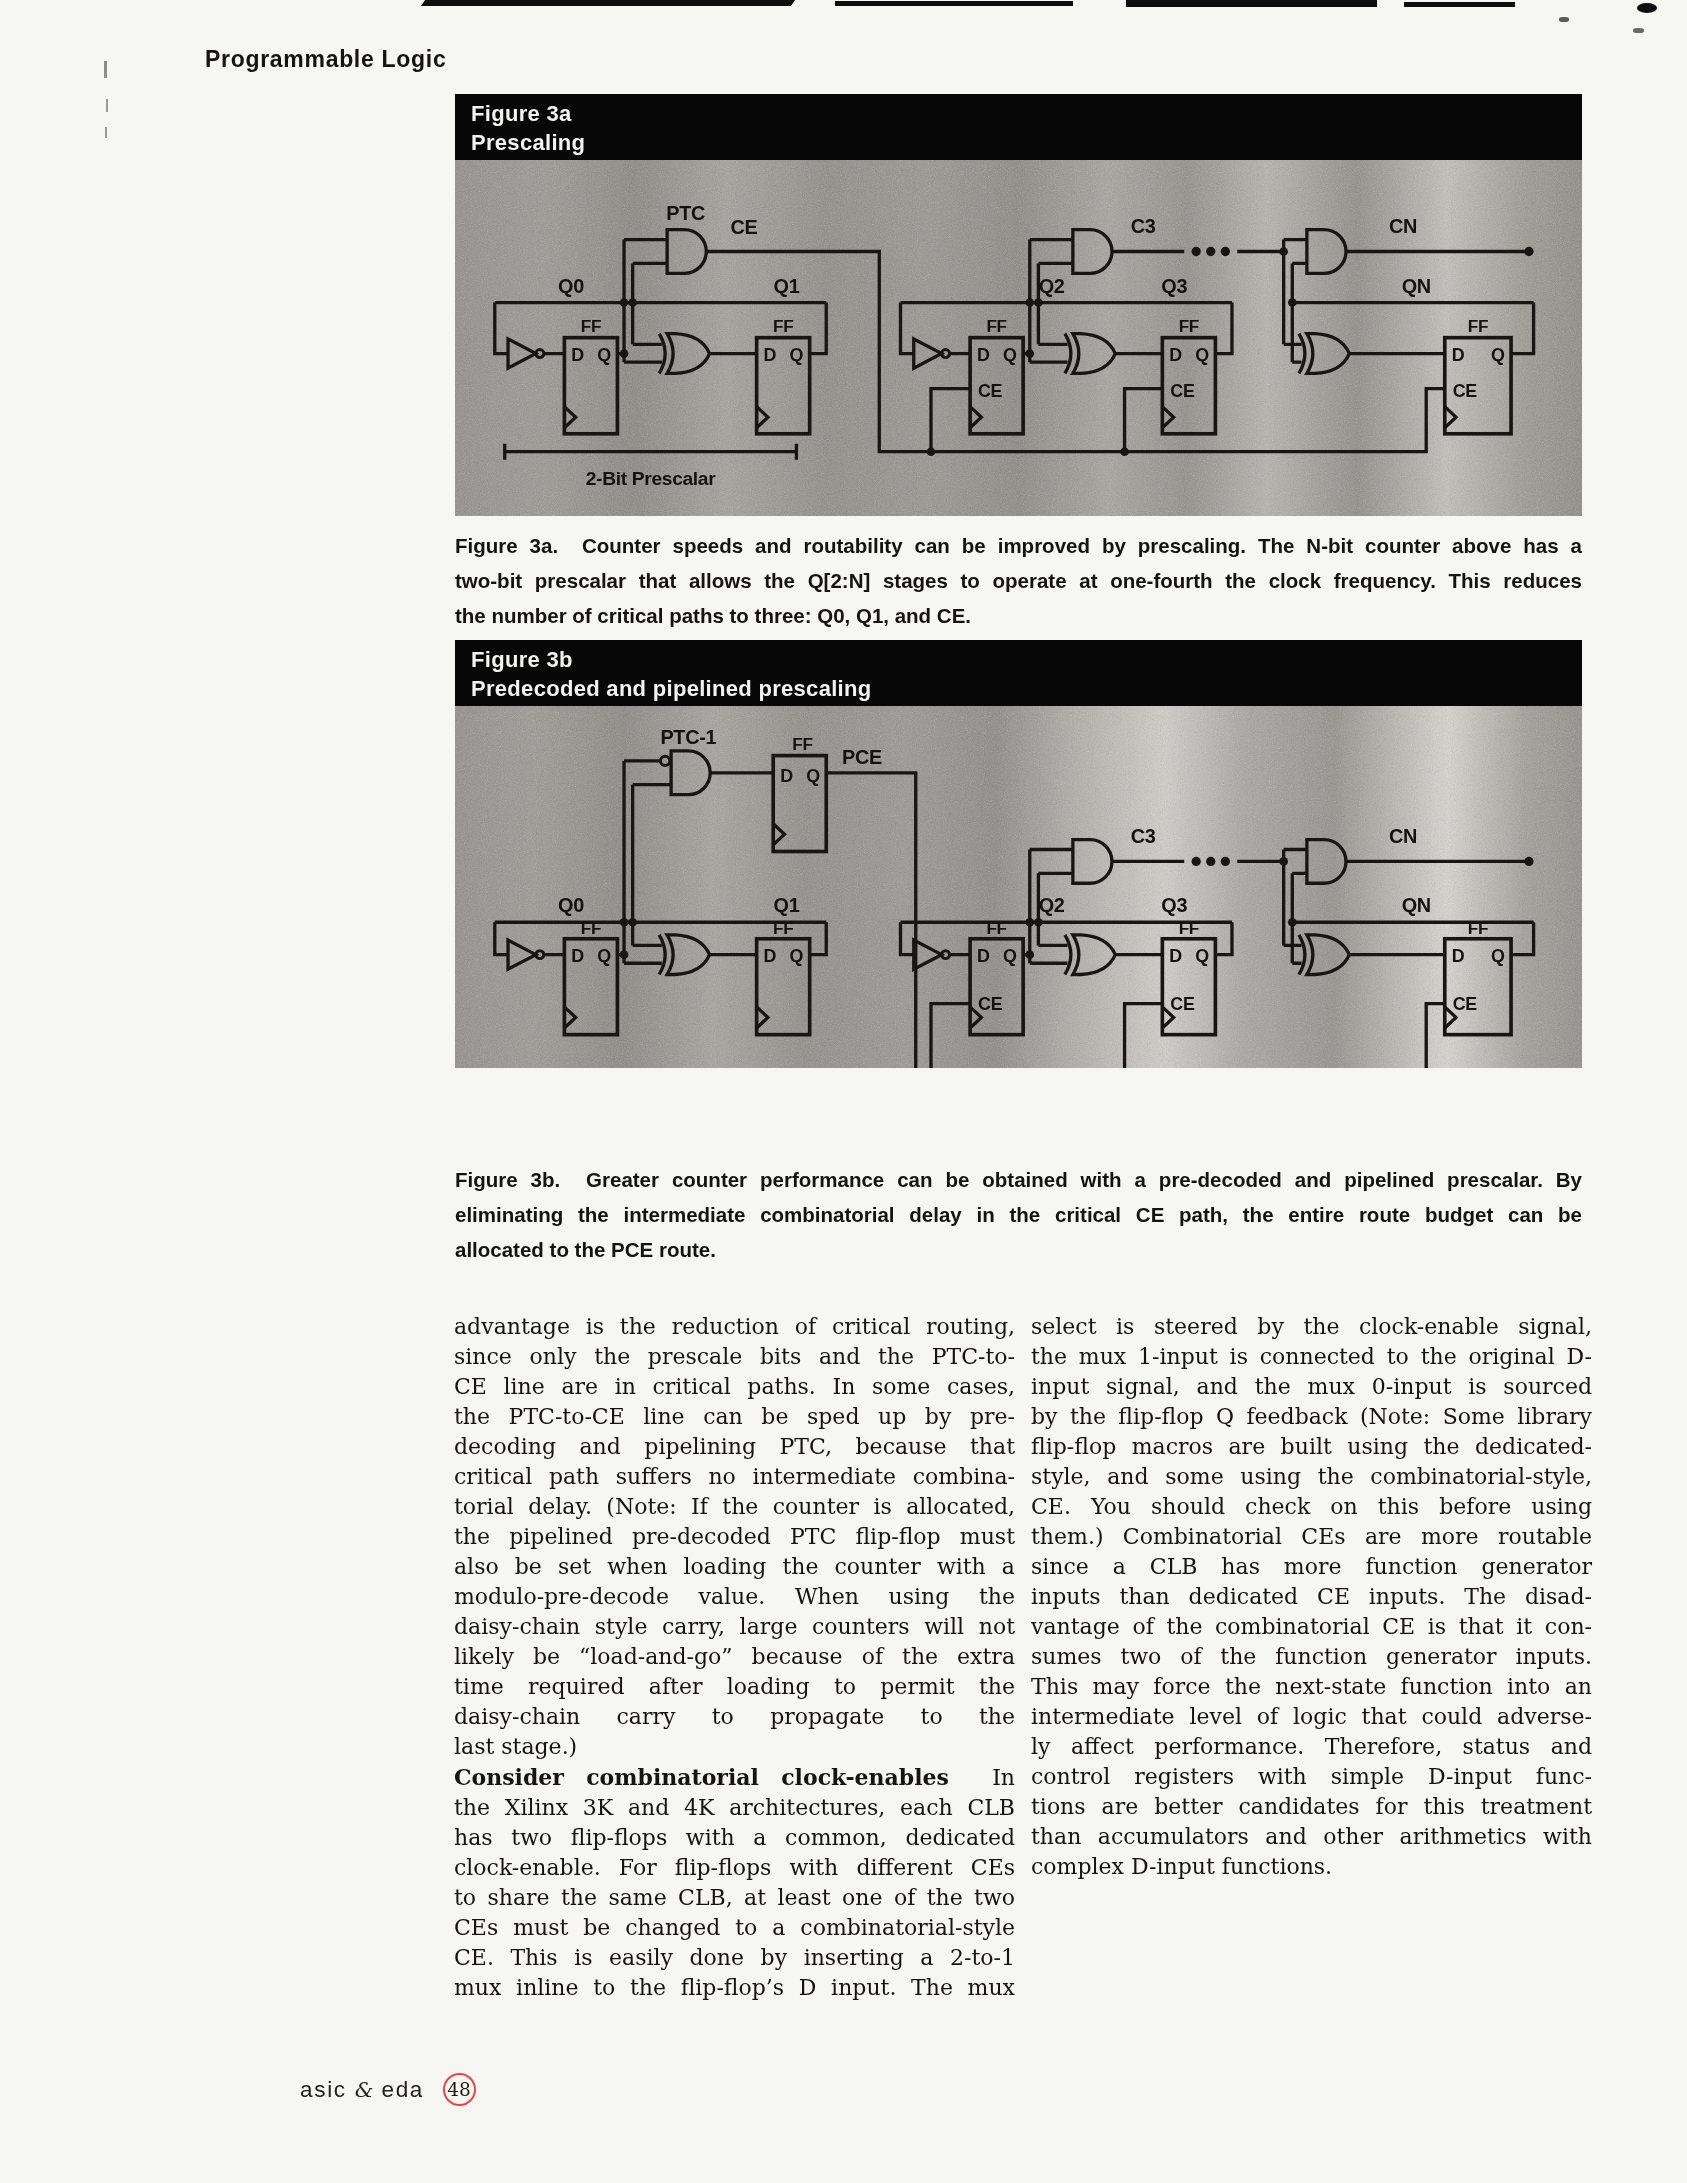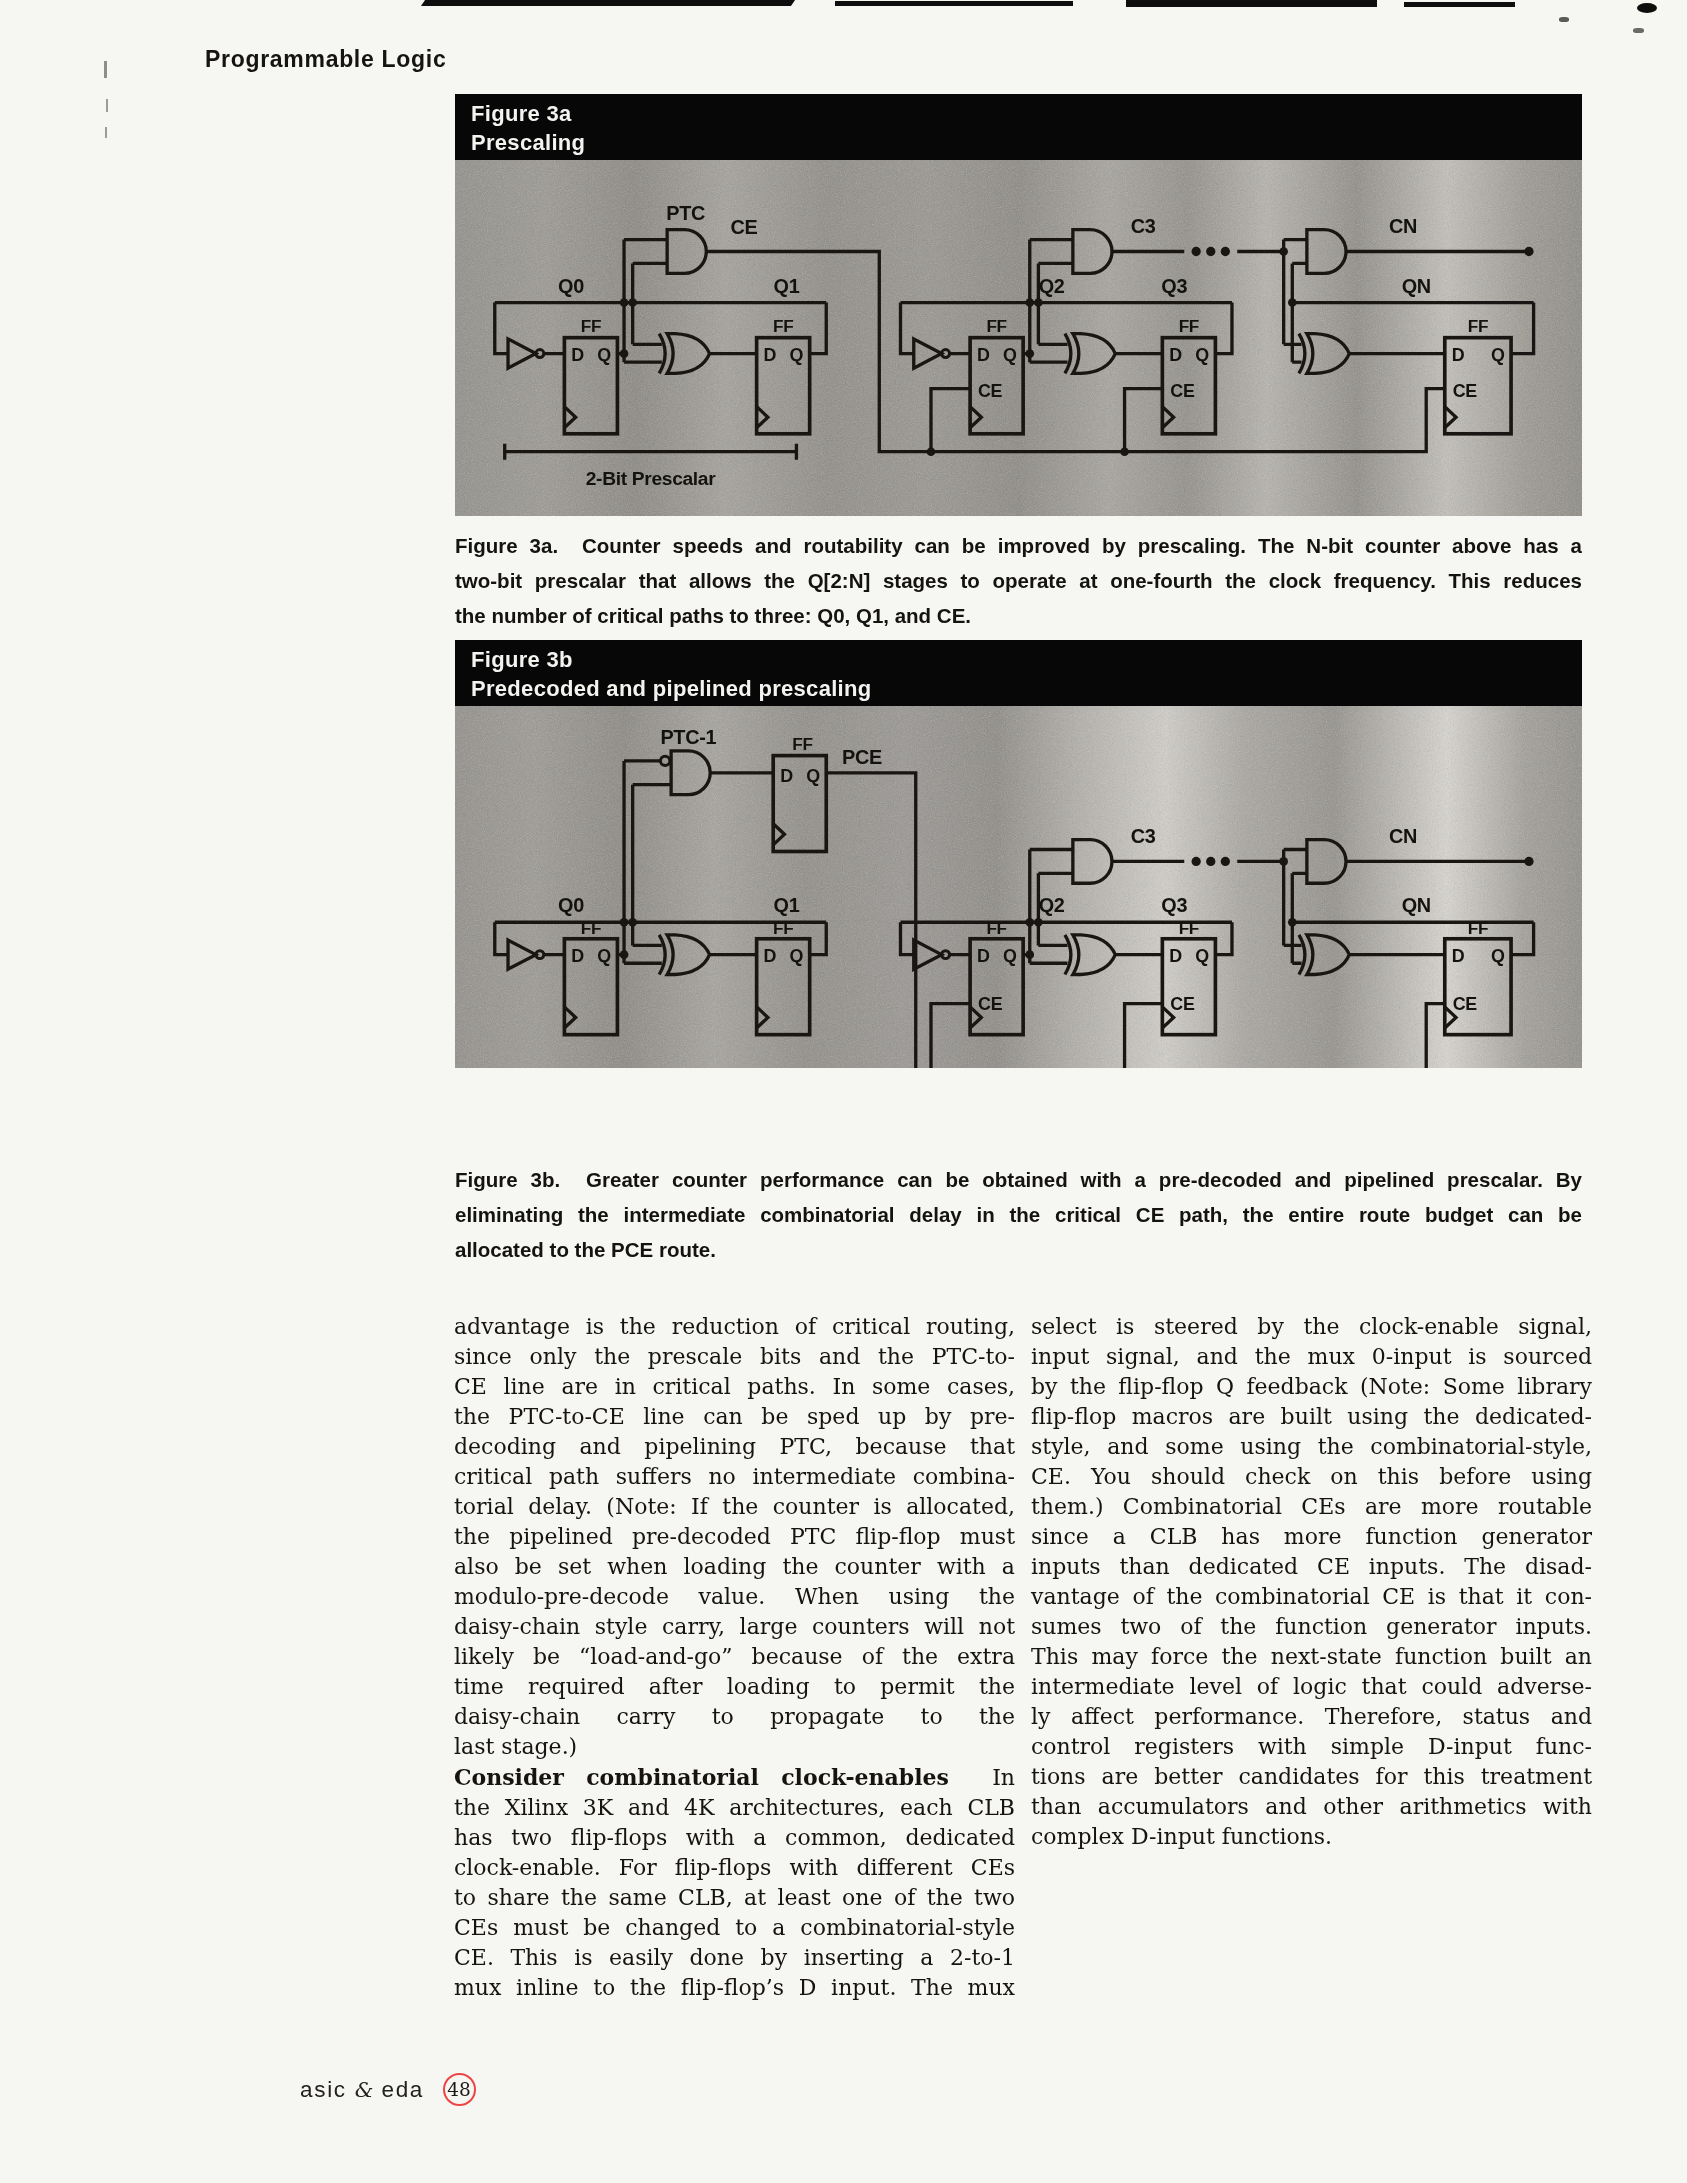--- a/index.html
+++ b/index.html
@@ -312,31 +312,32 @@
       <div class="tline">the Xilinx 3K and 4K architectures, each CLB</div>
       <div class="tline">has two flip-flops with a common, dedicated</div>
       <div class="tline">clock-enable. For flip-flops with different CEs</div>
       <div class="tline">to share the same CLB, at least one of the two</div>
       <div class="tline">CEs must be changed to a combinatorial-style</div>
       <div class="tline">CE. This is easily done by inserting a 2-to-1</div>
       <div class="tline">mux inline to the flip-flop’s D input. The mux</div>
     </div>
   <div class="col" id="colR">
       <div class="tline">select is steered by the clock-enable signal,</div>
+      <div class="tline">the mux 1-input is connected to the original D-</div>
       <div class="tline">input signal, and the mux 0-input is sourced</div>
       <div class="tline">by the flip-flop Q feedback (Note: Some library</div>
       <div class="tline">flip-flop macros are built using the dedicated-</div>
       <div class="tline">style, and some using the combinatorial-style,</div>
       <div class="tline">CE. You should check on this before using</div>
       <div class="tline">them.) Combinatorial CEs are more routable</div>
       <div class="tline">since a CLB has more function generator</div>
       <div class="tline">inputs than dedicated CE inputs. The disad-</div>
       <div class="tline">vantage of the combinatorial CE is that it con-</div>
       <div class="tline">sumes two of the function generator inputs.</div>
-      <div class="tline">This may force the next-state function built an</div>
+      <div class="tline">This may force the next-state function into an</div>
       <div class="tline">intermediate level of logic that could adverse-</div>
       <div class="tline">ly affect performance. Therefore, status and</div>
       <div class="tline">control registers with simple D-input func-</div>
       <div class="tline">tions are better candidates for this treatment</div>
       <div class="tline">than accumulators and other arithmetics with</div>
       <div class="tline end">complex D-input functions.</div>
     </div>
 
   <div class="footer">
     <span class="brand"><span>asic</span> <span class="amp">&amp;</span> <span>eda</span></span>

